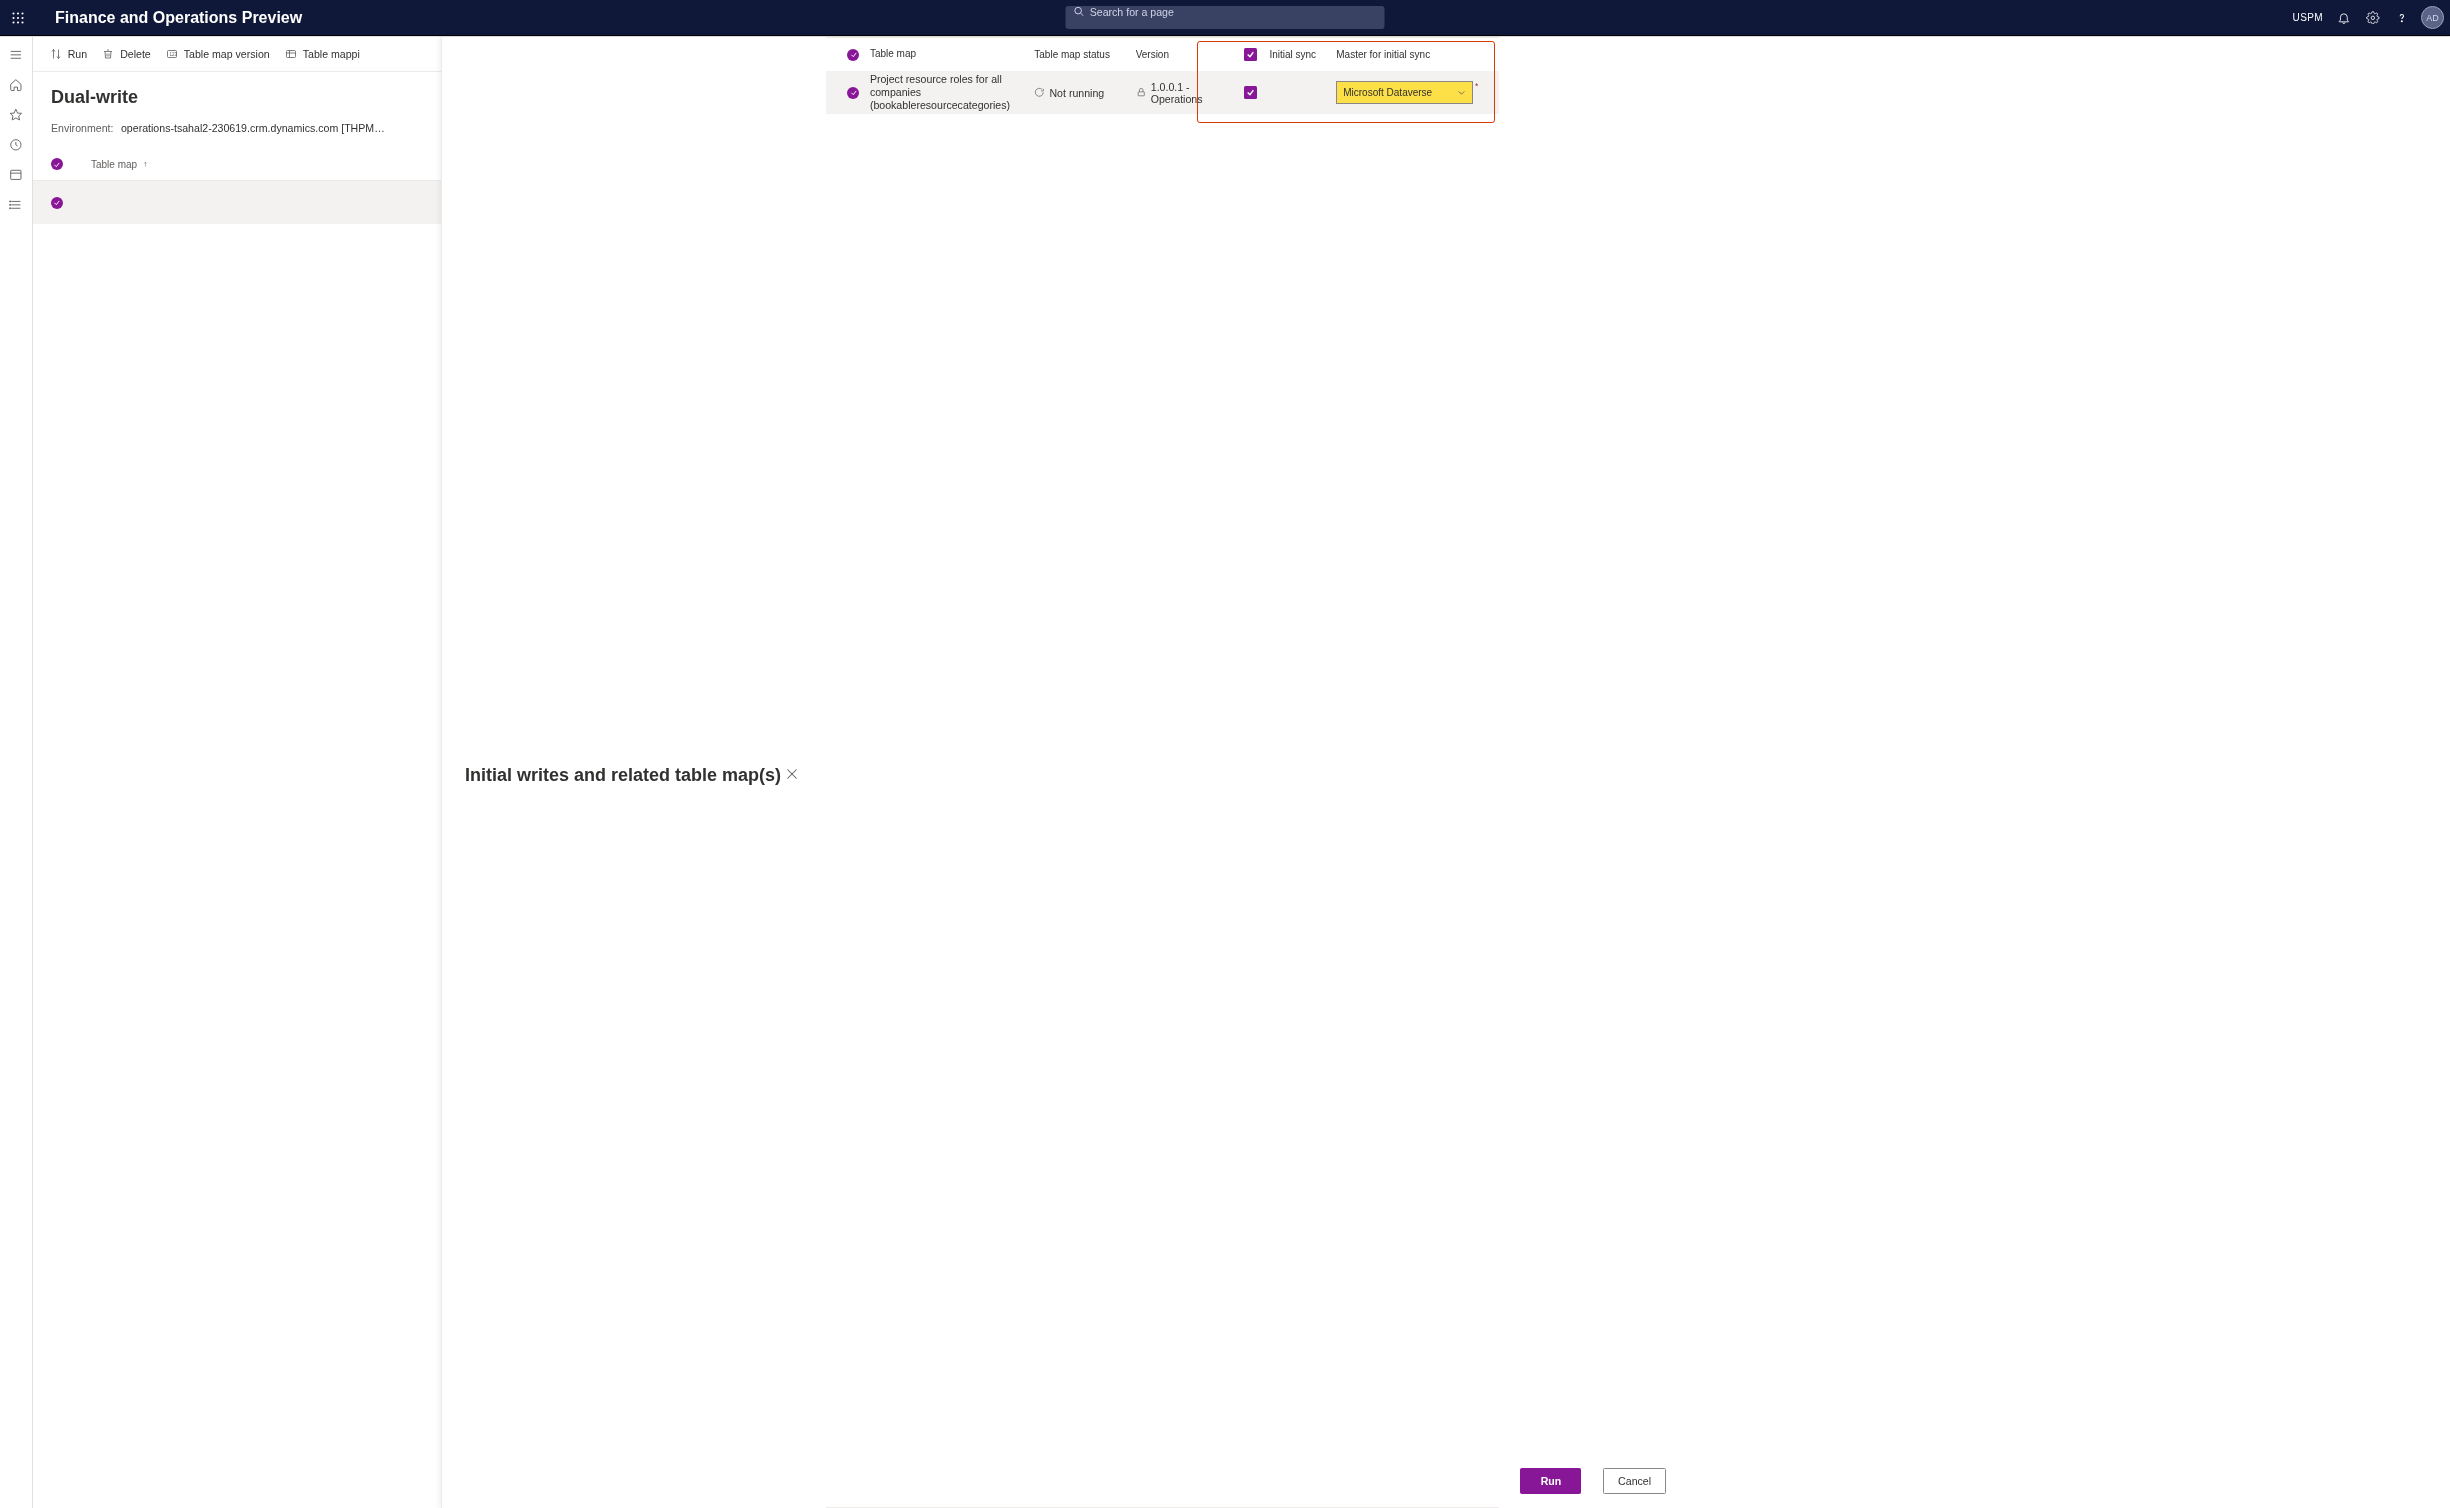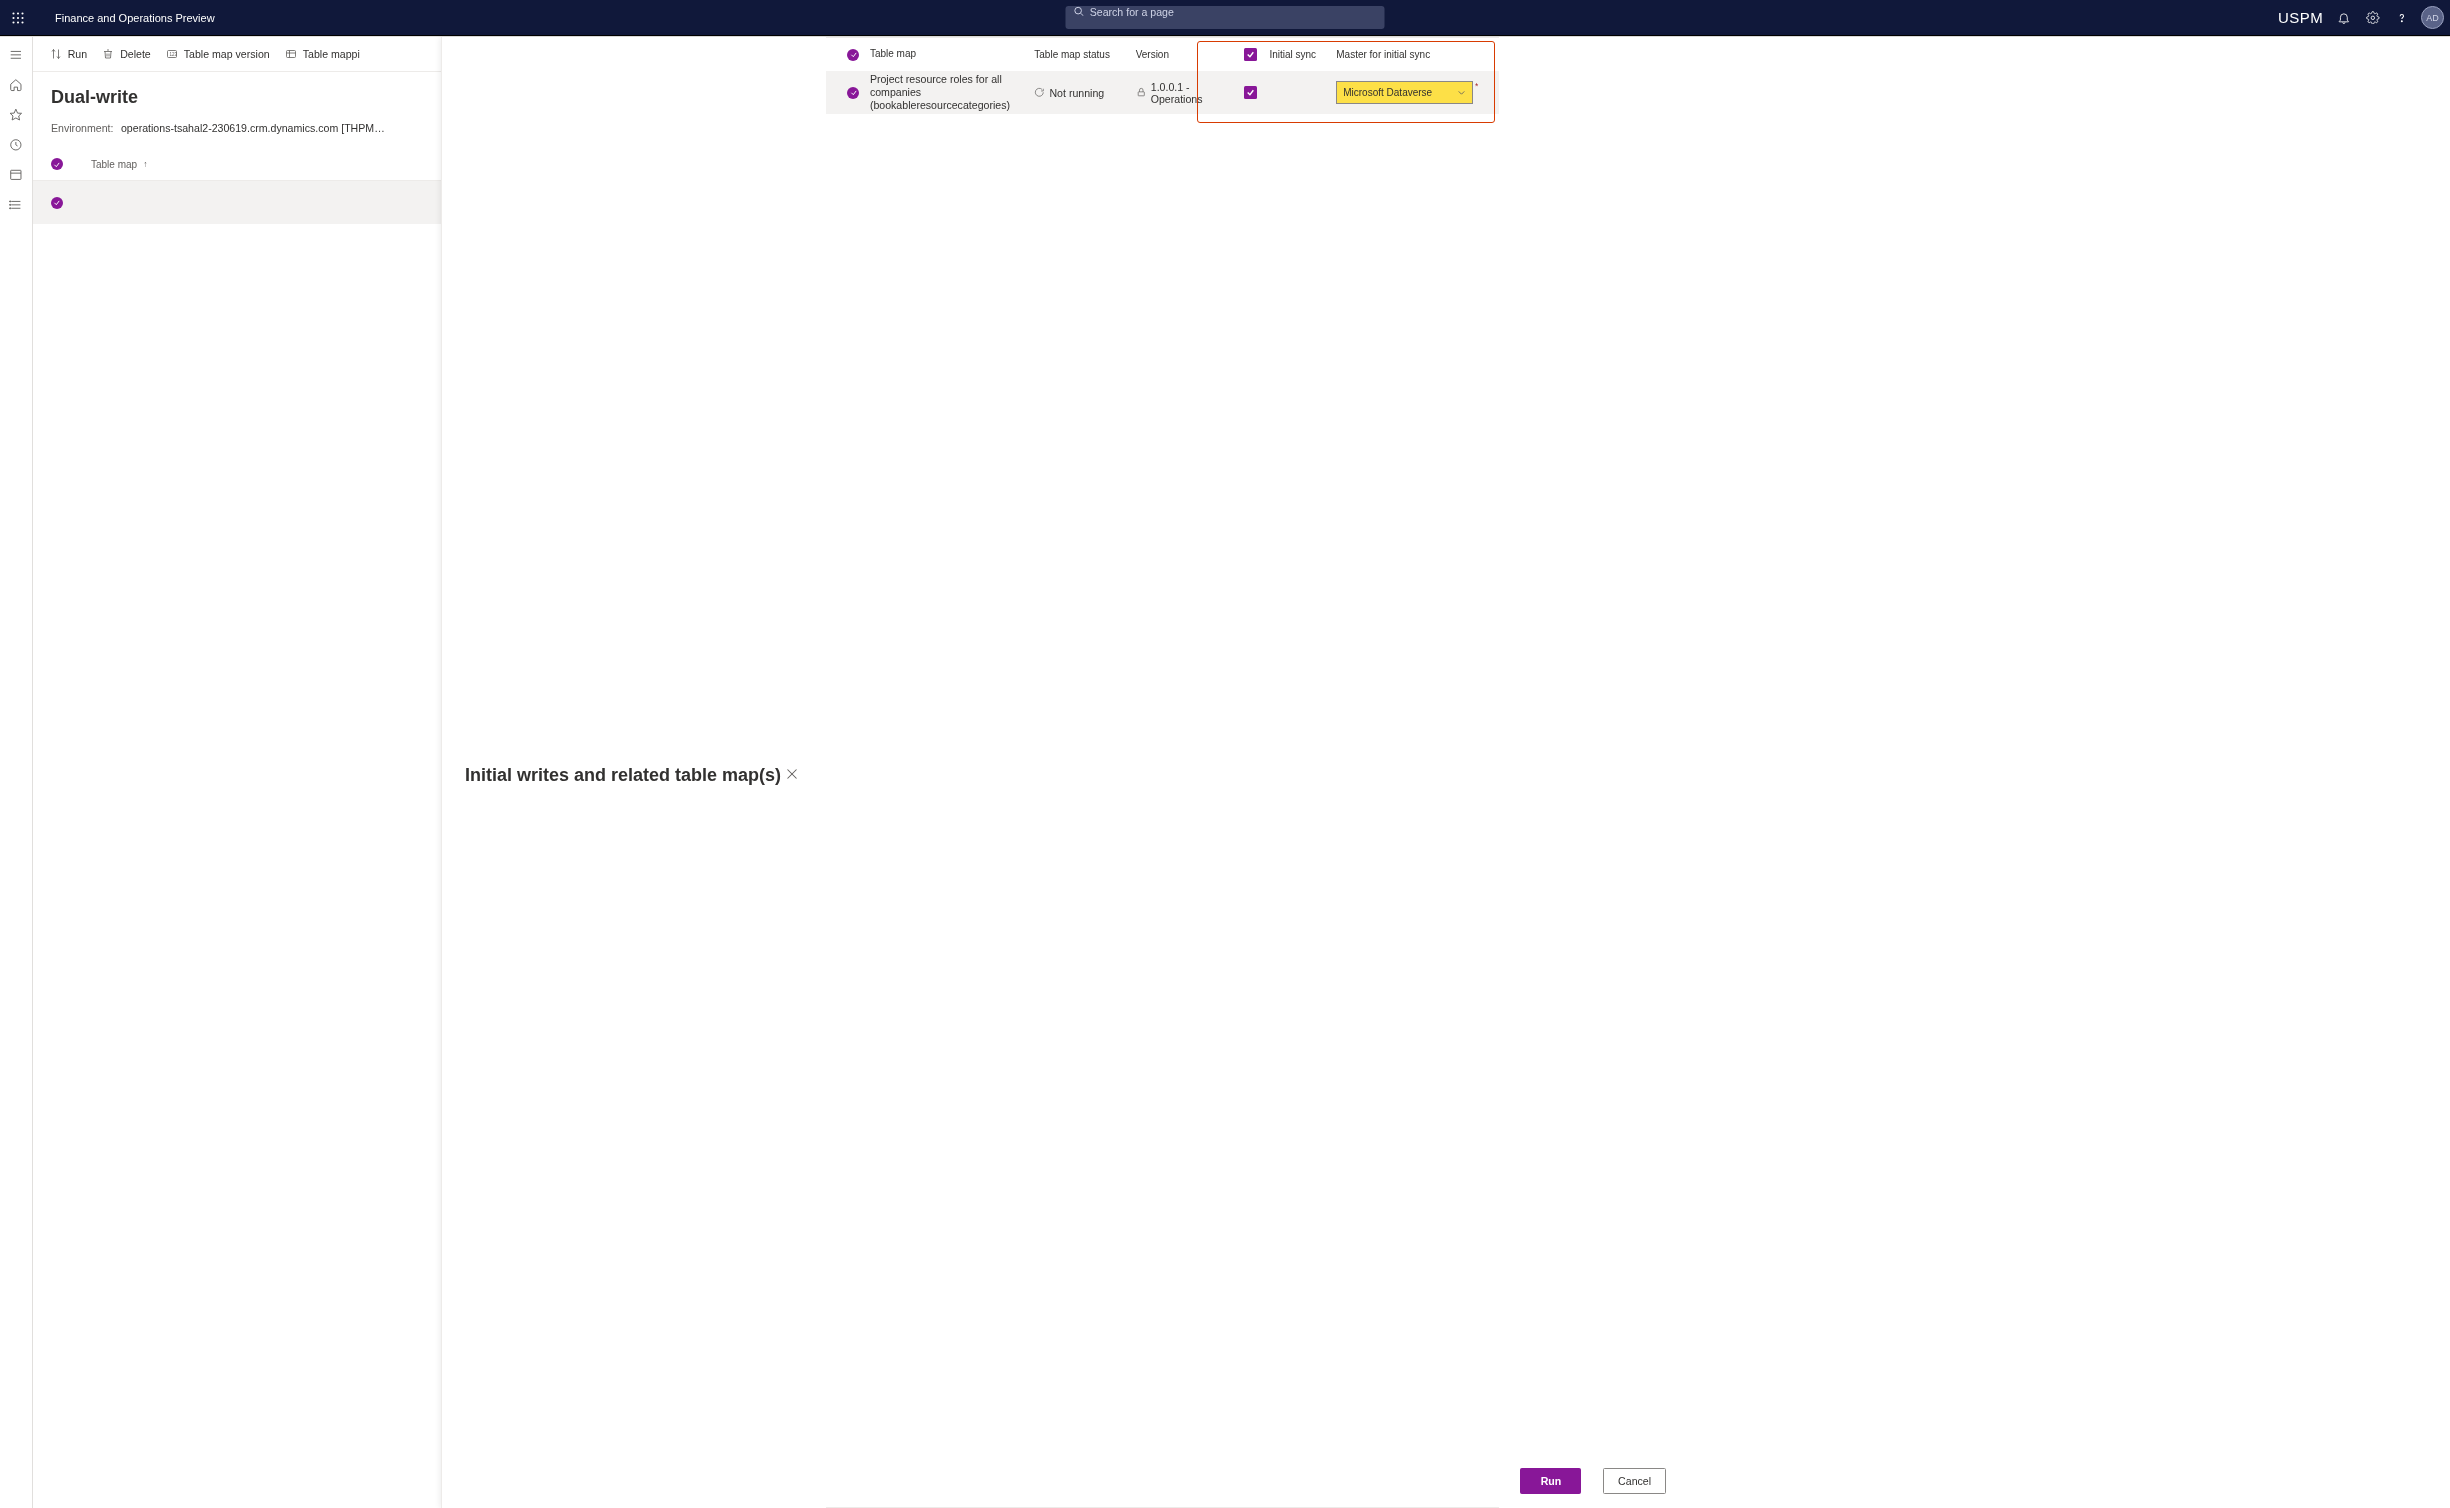--- a/index.html
+++ b/index.html
@@ -7,30 +7,30 @@
   body { display: flex; flex-direction: column; overflow: hidden; }
 
   
   .topbar {
     height: 36px; background: #10183a; color: #fff;
     display: flex; align-items: center; padding: 0 6px;
     position: relative;
     border-bottom: 0.8px solid #000;
   }
   .waffle { width: 24px; height: 24px; display: flex; align-items: center; justify-content: center; cursor: pointer; }
-  .app-title { font-size: 11px; margin-left: 9px; font-weight: 400; padding-left: 16px; }
+  .app-title { font-size: 16px; margin-left: 9px; font-weight: 700; padding-left: 16px; }
   .search {
     position: absolute; left: 50%; transform: translateX(-50%);
     background: #3a4264; border-radius: 3px; height: 23px; width: 319px;
     display: flex; align-items: flex-start; padding: 0 7.6px; color: #cfd3e6;
     font-size: 10.6px;
   }
   .search svg { margin-right: 6px; }
   .top-right { margin-left: auto; display: flex; align-items: center; gap: 4.6px; }
-  .top-right .text { font-size: 15px; letter-spacing: 0.4px; margin-right: 4.6px;}
+  .top-right .text { font-size: 10px; letter-spacing: 0.4px; margin-right: 4.6px;}
   .top-icon { width: 24px; height: 24px; display: flex; align-items: center; justify-content: center; cursor: pointer; }
   .avatar {
     width: 23px; height: 23px; border: 0.8px solid #9aa2c0; border-radius: 50%;
     background: #5a6388; display: flex; align-items: center; justify-content: center;
     font-size: 9px; color: #d0d4e6; margin-left: 3px;
   }
 
   
   .shell { flex: 1; display: flex; min-height: 0; position: relative; border-top: 0.8px solid #e1dfdd;}
   .leftrail {

